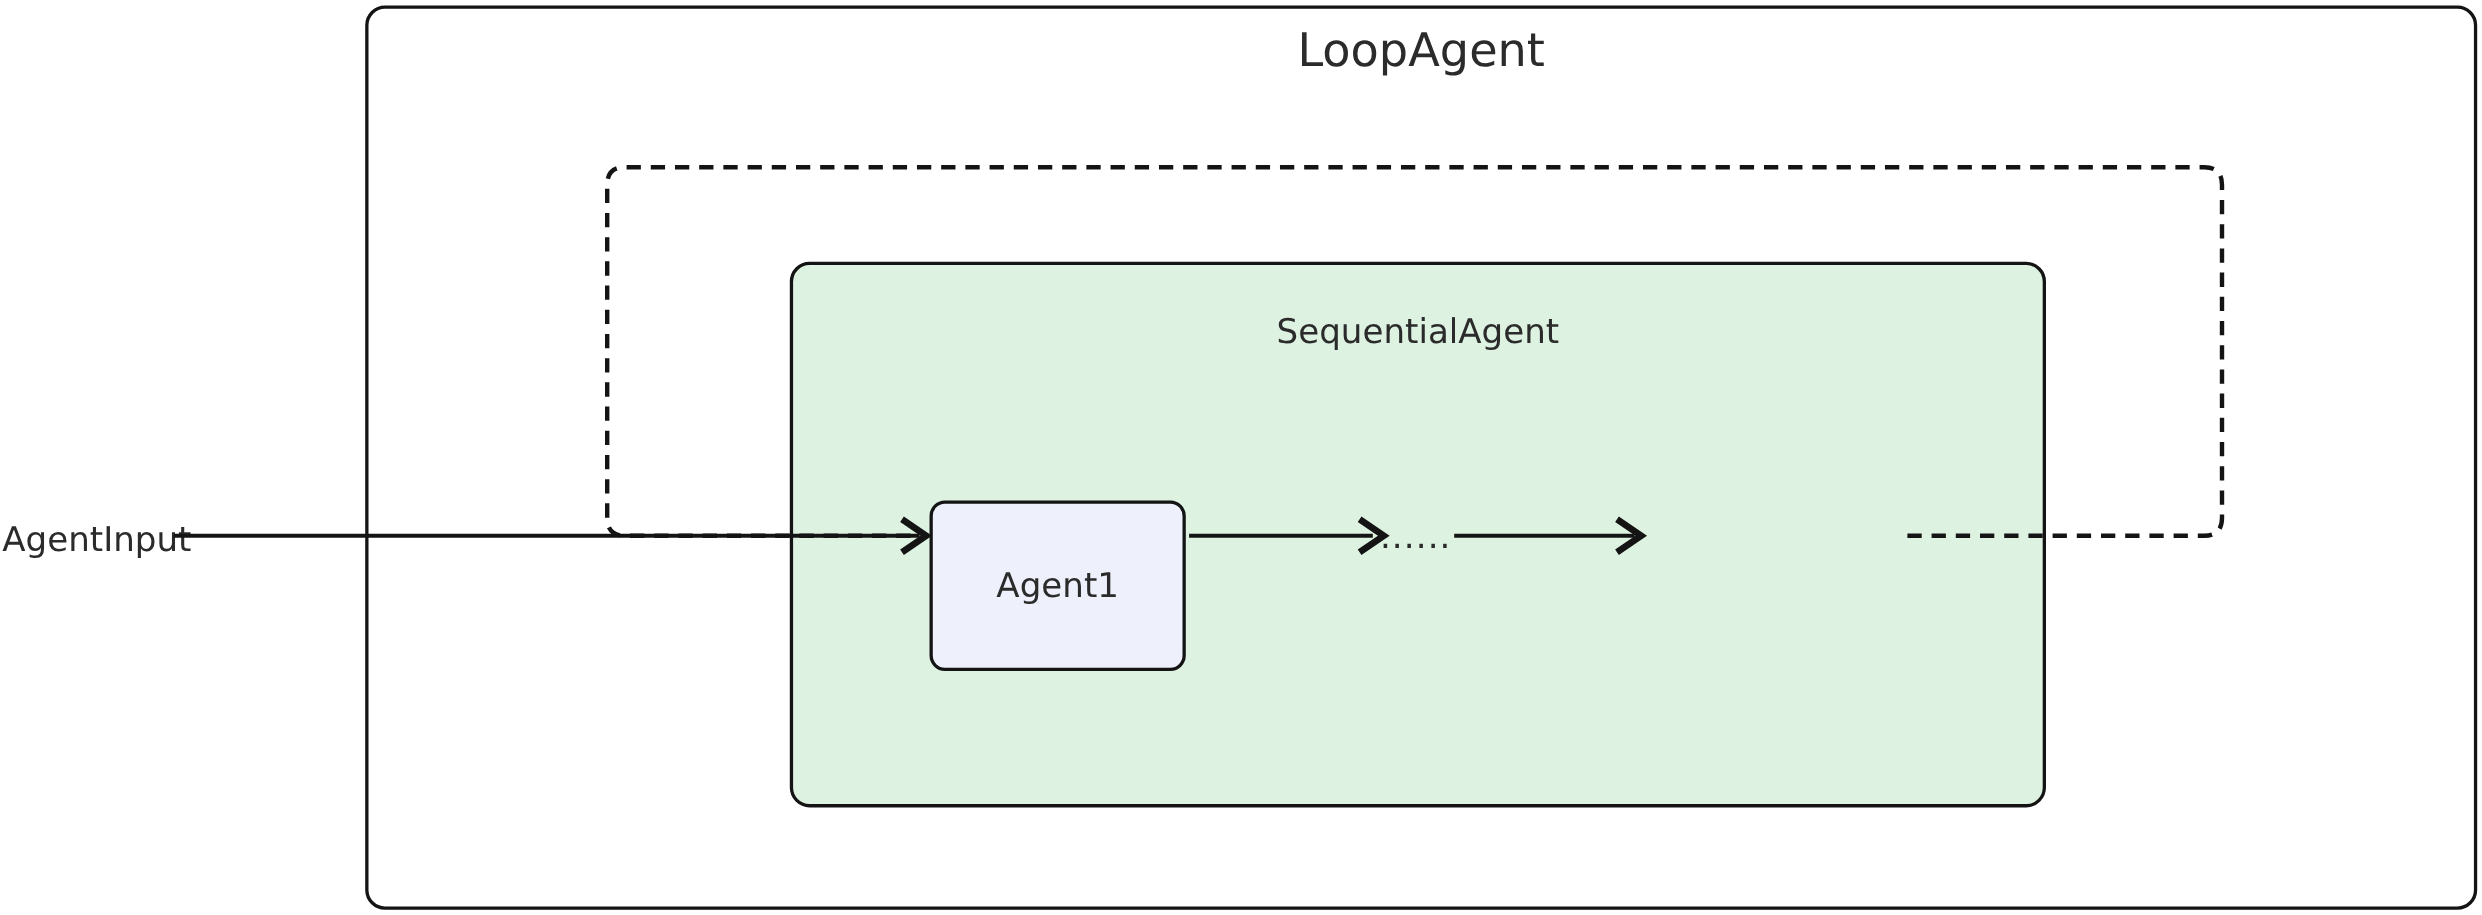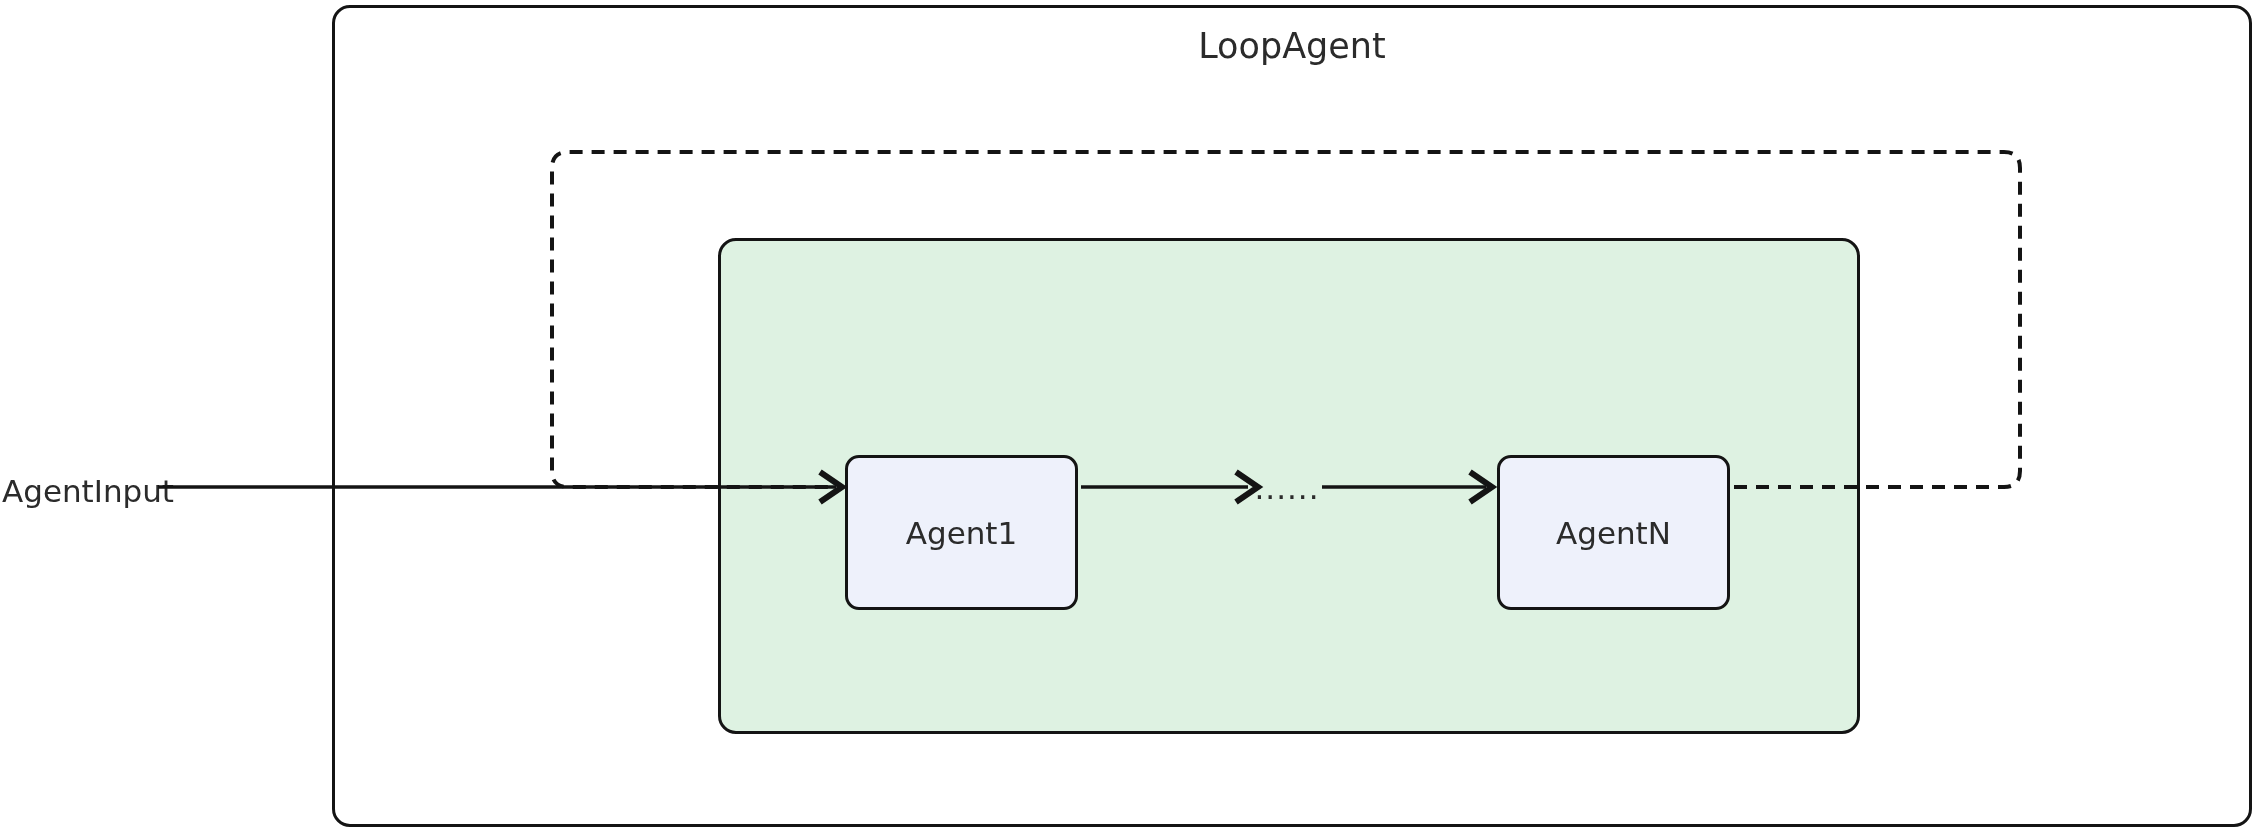--- a/index.html
+++ b/index.html
@@ -13,21 +13,21 @@
   html,body{width:2256px;height:832px;background:var(--bg);overflow:hidden;}
   body{font-family:"DejaVu Sans","Liberation Sans",sans-serif;color:var(--text);}
   .canvas{position:absolute;left:0;top:0;width:2256px;height:832px;}
 
   .outer-box{
     position:absolute;left:332px;top:5px;width:1920px;height:822px;
     border:3px solid var(--stroke);border-radius:18px;background:transparent;
   }
   .outer-label{
     position:absolute;left:332px;top:26px;width:1920px;
-    text-align:center;font-size:35px;line-height:40px;color:var(--text);
+    text-align:center;font-size:42px;line-height:40px;color:var(--text);
   }
   .inner-box{
     position:absolute;left:718px;top:238px;width:1142px;height:496px;
     border:3.5px solid var(--stroke);border-radius:18px;background:var(--inner-fill);
   }
   .inner-label{
     position:absolute;left:718px;top:282px;width:1142px;
     text-align:center;font-size:31px;line-height:40px;color:var(--text);
   }
   .node{
@@ -56,26 +56,24 @@
 </style>
 </head>
 <body>
 
 <div class="canvas">
 
   <div class="outer-box"></div>
   <div class="outer-label">LoopAgent</div>
 
   <div class="inner-box"></div>
+  <div class="inner-label">SequentialAgent</div>
 
   <div class="node node-agent1">
     <span>Agent1</span>
-  </div>
-  <div class="node node-agentn">
-    <span>AgentN</span>
   </div>
 
   <svg class="edge-layer" width="2256" height="832" viewBox="0 0 2256 832">
 
     <path class="edge edge-solid" d="M 158 487 H 836"></path>
     <path class="arrowhead" d="M 820 472 L 842 487 L 820 502"></path>
 
     <path class="edge edge-solid" d="M 1081 487 H 1248"></path>
     <path class="arrowhead" d="M 1236 472 L 1258 487 L 1236 502"></path>
 

